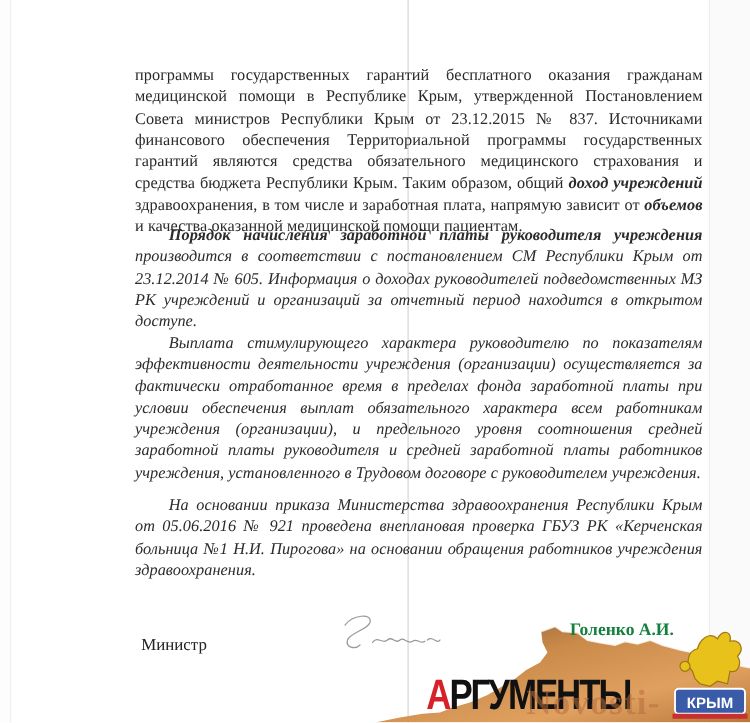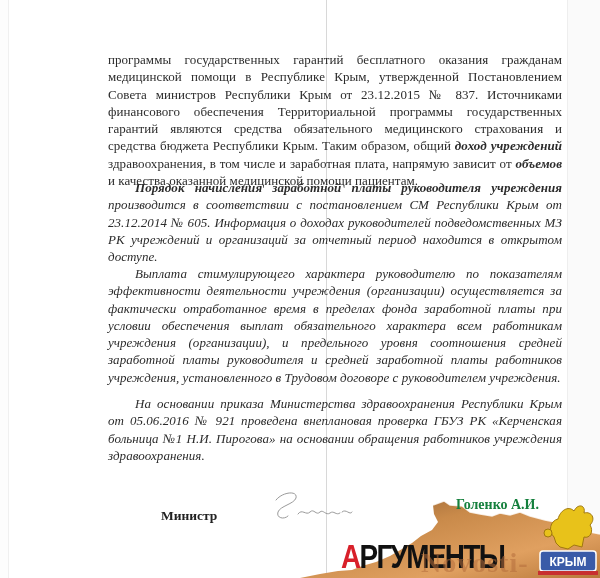--- a/index.html
+++ b/index.html
@@ -23,21 +23,21 @@
   .text-block p { text-align: justify; text-align-last: left; }
   .indent { text-indent: 27px; font-style: italic; }
   .bi { font-weight: bold; font-style: italic; }
   .b { font-weight: bold; }
 
   #para1 { top: 51px; }
   #para2 { top: 179px; }
   #para3 { top: 265px; }
   #para4 { top: 395px; }
 
-  .sig-title { position: absolute; left: 113px; top: 508px; font-size: 13.5px; font-weight: bold; color: #222; margin-left: 48px; }
+  .sig-title { position: absolute; left: 113px; top: 508px; font-size: 13.5px; font-weight: normal; color: #222; }
   .sig-name { position: absolute; left: 456px; top: 497px; font-size: 14px; font-weight: bold; color: #15803d; z-index: 5; }
   .signature { position: absolute; left: 268px; top: 486px; width: 100px; height: 40px; z-index: 2; }
 
   .watermark { position: absolute; left: 0; top: 0; width: 600px; height: 578px; pointer-events: none; z-index: 3; }
   .wm-argument {
     position: absolute; left: 341px; top: 539px; height: 32px; overflow: hidden;
     font-family: "Liberation Sans", "DejaVu Sans", sans-serif; font-weight: bold;
     font-size: 34px; line-height: 34px; letter-spacing: -2px; color: #111; z-index: 4;
     transform: scaleX(0.82); transform-origin: left top;
   }

